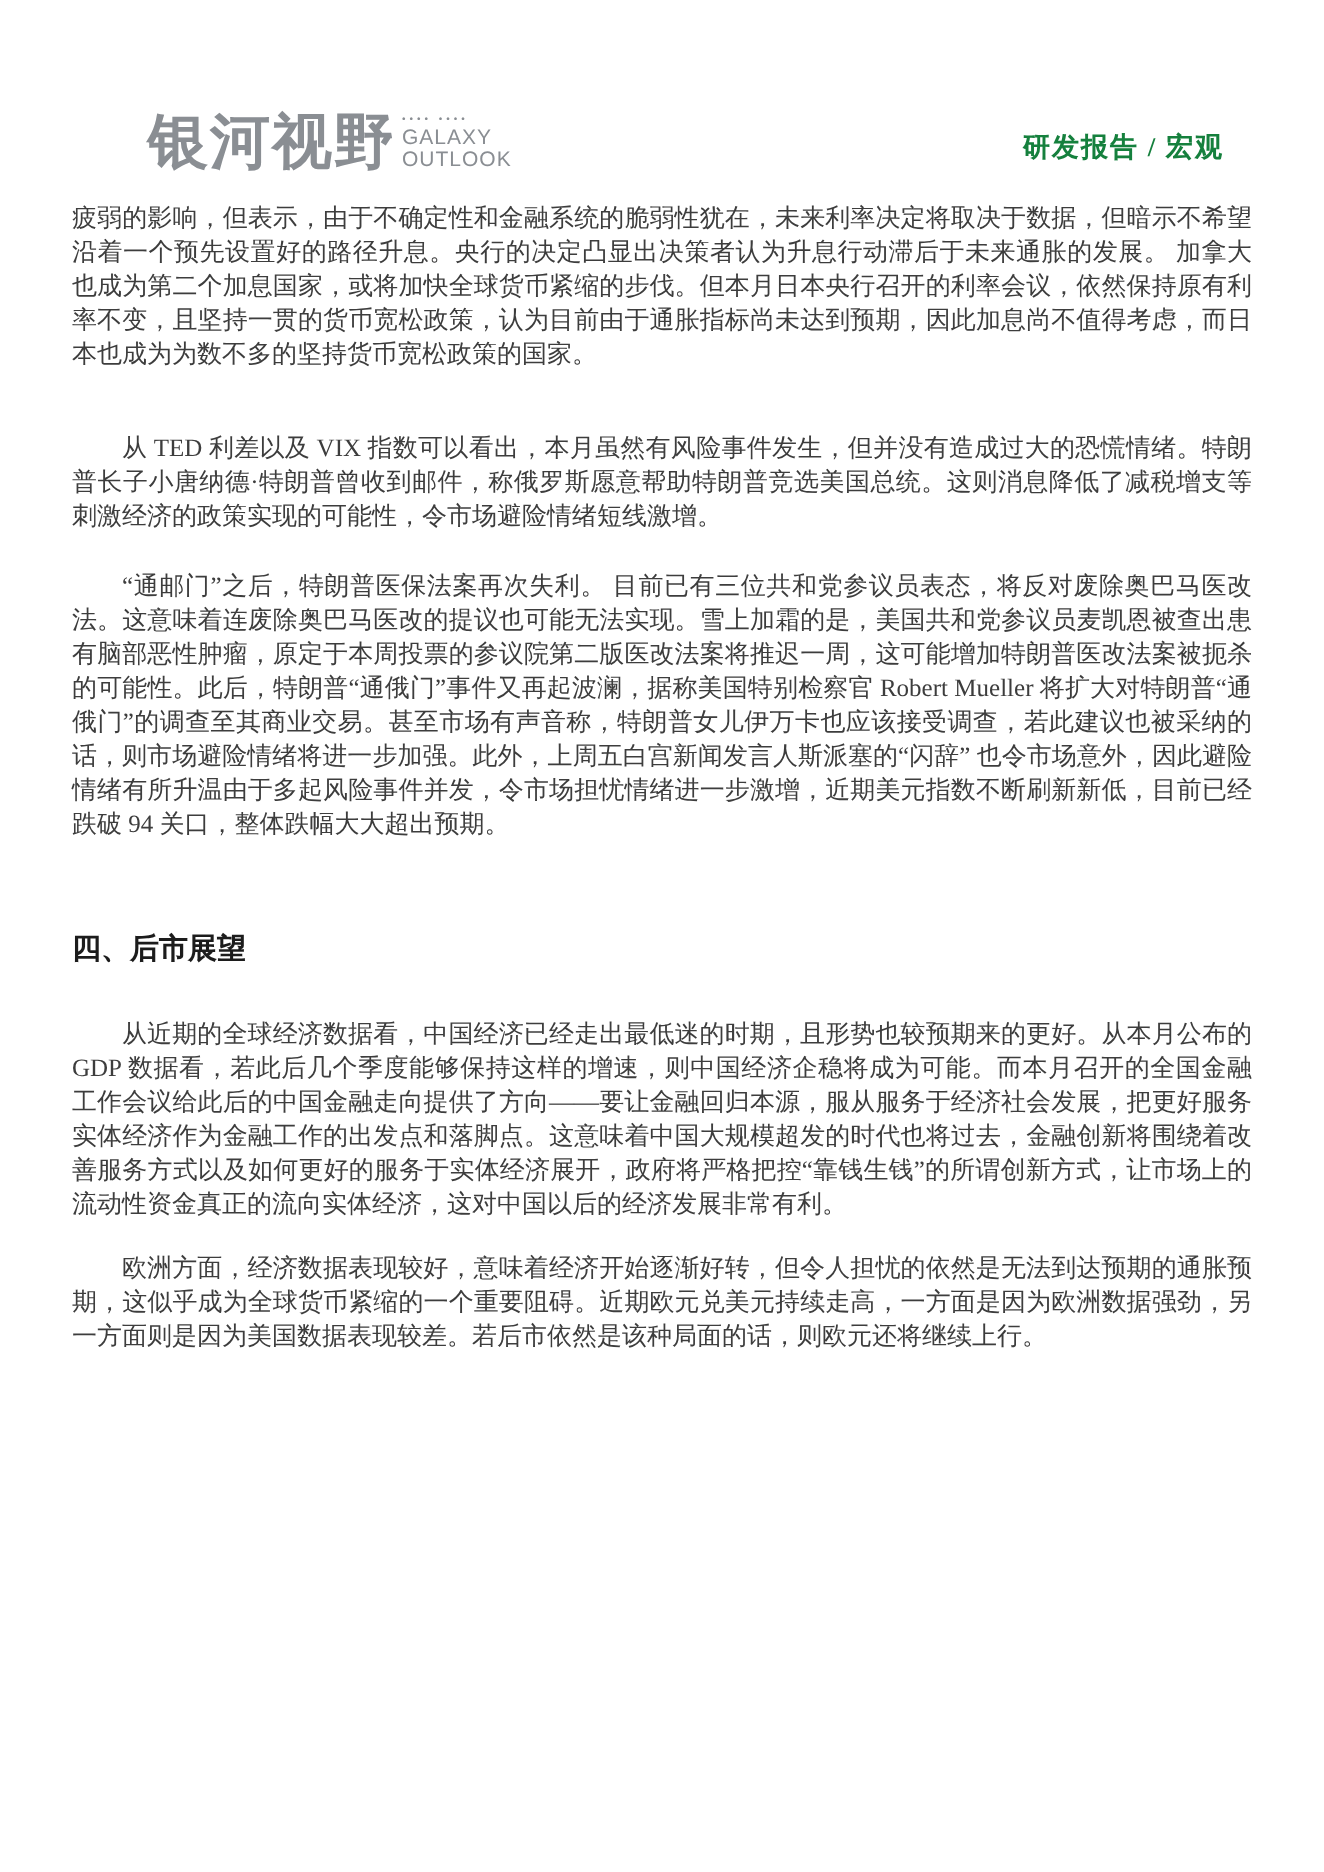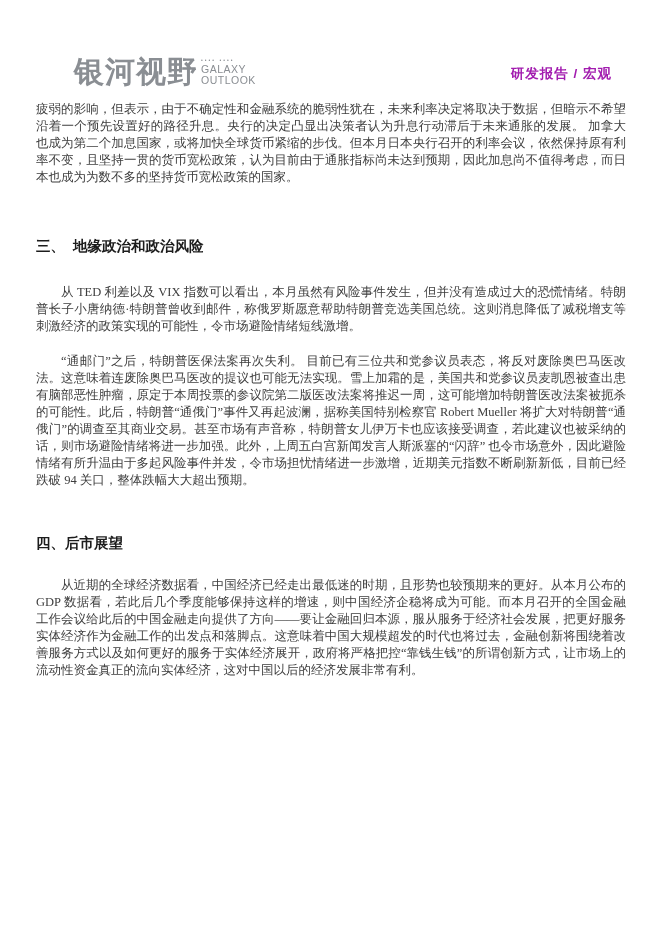--- a/index.html
+++ b/index.html
@@ -47,24 +47,24 @@
     letter-spacing: 0.5px;
   }
   .logo-dots {
     font-size: 5px;
     line-height: 5px;
     letter-spacing: 2px;
     margin-bottom: 1px;
     white-space: nowrap;
   }
   .report-label {
-    font-family: Liberation Sans, sans-serif;
+    font-family: Liberation Serif, serif;
     font-size: 13.5px;
     font-weight: bold;
-    color: #a21caf;
+    color: #15803d;
     letter-spacing: 1px;
     margin-right: 14px;
     padding-bottom: 4px;
     white-space: nowrap;
   }
   
   main {
     margin: 0 36px;
   }
   .body-text {
@@ -109,26 +109,26 @@
         <span>OUTLOOK</span>
       </span>
     </div>
     <div class="report-label">研发报告 / 宏观</div>
   </header>
 
   <main>
 
     <p class="body-text no-indent p-intro">疲弱的影响，但表示，由于不确定性和金融系统的脆弱性犹在，未来利率决定将取决于数据，但暗示不希望沿着一个预先设置好的路径升息。央行的决定凸显出决策者认为升息行动滞后于未来通胀的发展。 加拿大也成为第二个加息国家，或将加快全球货币紧缩的步伐。但本月日本央行召开的利率会议，依然保持原有利率不变，且坚持一贯的货币宽松政策，认为目前由于通胀指标尚未达到预期，因此加息尚不值得考虑，而日本也成为为数不多的坚持货币宽松政策的国家。</p>
 
-    <h2 class="section-heading h-sec3">三、  地缘政治和政治风险</h2>
 
     <p class="body-text indent p-s3-1">从 TED 利差以及 VIX 指数可以看出，本月虽然有风险事件发生，但并没有造成过大的恐慌情绪。特朗普长子小唐纳德·特朗普曾收到邮件，称俄罗斯愿意帮助特朗普竞选美国总统。这则消息降低了减税增支等刺激经济的政策实现的可能性，令市场避险情绪短线激增。</p>
 
     <p class="body-text indent p-s3-2">“通邮门”之后，特朗普医保法案再次失利。 目前已有三位共和党参议员表态，将反对废除奥巴马医改法。这意味着连废除奥巴马医改的提议也可能无法实现。雪上加霜的是，美国共和党参议员麦凯恩被查出患有脑部恶性肿瘤，原定于本周投票的参议院第二版医改法案将推迟一周，这可能增加特朗普医改法案被扼杀的可能性。此后，特朗普“通俄门”事件又再起波澜，据称美国特别检察官 Robert Mueller 将扩大对特朗普“通俄门”的调查至其商业交易。甚至市场有声音称，特朗普女儿伊万卡也应该接受调查，若此建议也被采纳的话，则市场避险情绪将进一步加强。此外，上周五白宫新闻发言人斯派塞的“闪辞” 也令市场意外，因此避险情绪有所升温由于多起风险事件并发，令市场担忧情绪进一步激增，近期美元指数不断刷新新低，目前已经跌破 94 关口，整体跌幅大大超出预期。</p>
 
     <h2 class="section-heading h-sec4">四、后市展望</h2>
 
     <p class="body-text indent p-s4-1">从近期的全球经济数据看，中国经济已经走出最低迷的时期，且形势也较预期来的更好。从本月公布的 GDP 数据看，若此后几个季度能够保持这样的增速，则中国经济企稳将成为可能。而本月召开的全国金融工作会议给此后的中国金融走向提供了方向——要让金融回归本源，服从服务于经济社会发展，把更好服务实体经济作为金融工作的出发点和落脚点。这意味着中国大规模超发的时代也将过去，金融创新将围绕着改善服务方式以及如何更好的服务于实体经济展开，政府将严格把控“靠钱生钱”的所谓创新方式，让市场上的流动性资金真正的流向实体经济，这对中国以后的经济发展非常有利。</p>
 
 
+    <p class="body-text indent p-s4-3">欧洲方面，经济数据表现较好，意味着经济开始逐渐好转，但令人担忧的依然是无法到达预期的通胀预期，这似乎成为全球货币紧缩的一个重要阻碍。近期欧元兑美元持续走高，一方面是因为欧洲数据强劲，另一方面则是因为美国数据表现较差。若后市依然是该种局面的话，则欧元还将继续上行。</p>
 
   </main>
 </div>
 
 </body></html>

